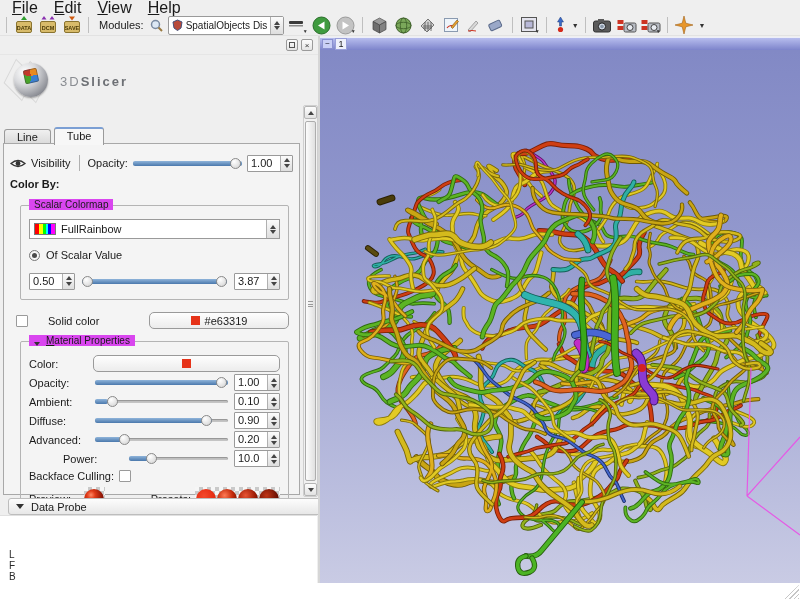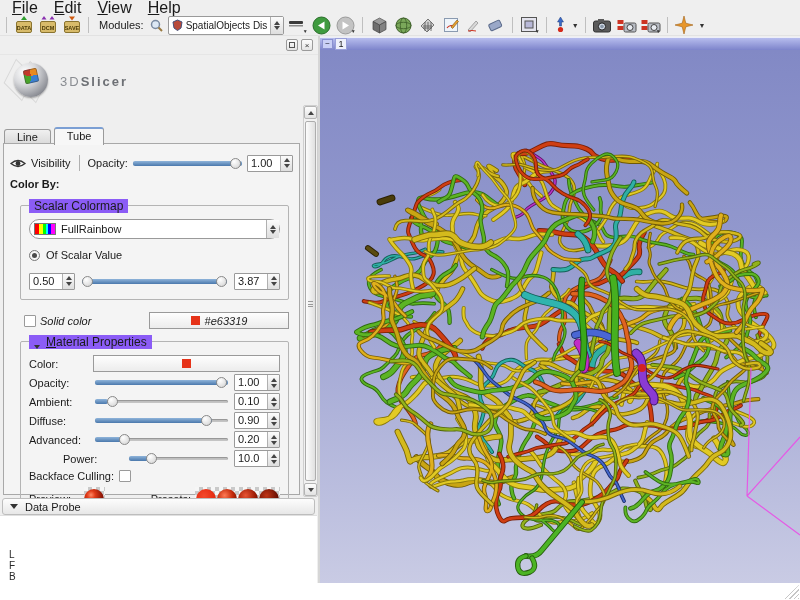--- a/index.html
+++ b/index.html
@@ -69,39 +69,39 @@
   .knob.kmin { left:0; } .knob.kmax { right:0; }
 
   
   .spinbox { display:flex; border:1px solid #9a9a9a; background:#fff; height:17px; width:46px; flex:none; border-radius:1px; }
   .spinval { flex:1; font-size:11px; padding:1px 2px 0 3px; }
   .sparr { width:12px; border-left:1px solid #b0b0b0; background:linear-gradient(#fbfbfb,#dedede); display:flex; flex-direction:column; align-items:center; justify-content:center; gap:2px; }
   .sparr .tri-u,.sparr .tri-d { border-left-width:3px; border-right-width:3px; }
 
   
   .groupbox { position:relative; border:1px solid #b4b4b4; border-radius:2px; margin:12px 4px 0 10px; padding:12px 8px 8px 8px; }
-  .gtitle { position:absolute; top:-7px; left:8px; background:#8b5cf6; padding:0 5px; font-size:12px; display:flex; align-items:flex-end; gap:6px; }
+  .gtitle { position:absolute; top:-7px; left:8px; background:#d946ef; padding:0 5px; font-size:10px; display:flex; align-items:flex-end; gap:6px; }
   .gtitle .m-label { display:inline-block; }
   .gtitle .m-label::first-letter { text-decoration:underline; }
 
   
-  .combo { display:flex; align-items:center; border:1px solid #9a9a9a; background:#fff; height:20px; border-radius:10px; flex:1; }
+  .combo { display:flex; align-items:center; border:1px solid #9a9a9a; background:#fff; height:20px; border-radius:0; flex:1; }
   .combo .ctext { flex:1; font-size:11px; padding-left:5px; }
   .rainbow { width:22px; height:12px; margin-left:4px; flex:none; background:linear-gradient(90deg,#f00 0 18%,#ff0 18% 38%,#0f0 38% 55%,#0ff 55% 65%,#00f 65% 82%,#f0f 82% 100%); border:1px solid #777; }
   .radio { width:11px; height:11px; border-radius:50%; border:1px solid #777; background:radial-gradient(#fff,#eee); position:relative; flex:none; }
   .radio.on::after { content:""; position:absolute; left:2px; top:2px; width:5px; height:5px; border-radius:50%; background:#4a4a4a; }
   .checkbox { width:12px; height:12px; border:1px solid #9a9a9a; background:#fff; border-radius:1px; flex:none; }
 
-  .colorbtn { height:17px; border:1px solid #9a9a9a; border-radius:0; background:linear-gradient(#fefefe,#ececec); display:flex; align-items:center; justify-content:center; gap:5px; font-size:11px; }
+  .colorbtn { height:17px; border:1px solid #9a9a9a; border-radius:5px; background:linear-gradient(#fefefe,#ececec); display:flex; align-items:center; justify-content:center; gap:5px; font-size:11px; }
   .swatch { width:9px; height:9px; }
 
   .checker { background:repeating-conic-gradient(#c9c9c9 0% 25%, #f6f6f6 0% 50%); background-size:8px 8px; }
   .ball { width:20px; height:20px; border-radius:50%; }
 
-  #dataprobe-head { position:absolute; left:2px; top:462px; width:313px; }
+  #dataprobe-head { position:absolute; left:8px; top:462px; width:313px; }
   #probe-area { position:absolute; left:0; top:479px; width:317px; height:68px; background:#fff; border-top:1px solid #e0e0e0; }
   .orient { position:absolute; left:9px; font-size:10px; color:#2a2a2a; }
 
   #splitter { position:absolute; left:318px; top:0; width:2px; height:547px; background:#d6d6d6; }
 
   
   #view3d { position:absolute; left:320px; top:0; width:480px; height:547px; }
   #viewbar { position:absolute; left:0; top:1px; width:480px; height:13px; background:linear-gradient(#b7bdee,#7d84cb); border-top:1px solid #eceef9; display:flex; align-items:center; gap:2px; padding-left:2px; }
   #vb-collapse { width:11px; height:10px; background:#c9cff6; border:1px solid #8a90d0; font-size:8px; line-height:7px; text-align:center; color:#223; }
   #vb-label { min-width:12px; height:12px; background:#eef0fb; border:1px solid #9aa0da; font-size:9px; line-height:11px; text-align:center; padding:0 2px; }
@@ -374,21 +374,21 @@
               <div class="spinbox">
                 <span class="spinval">3.87</span>
                 <span class="sparr">
                     <span class="tri-u"></span>
                     <span class="tri-d"></span>
                   </span>
               </div>
             </div>
           </div>
 
-          <div class="row" style="margin:12px 4px 0 14px; gap:4px;font-style:italic;">
+          <div class="row" style="margin:12px 4px 0 6px; gap:20px;">
             <span class="checkbox"></span>
             <span class="lbl">Solid color</span>
             <div class="colorbtn" style="margin-left:auto; width:140px;">
               <span class="swatch" style="background: rgb(230, 51, 25);"></span>
               <span>#e63319</span>
             </div>
           </div>
 
           <div class="groupbox" style="padding-bottom:6px;">
             <div class="gtitle">

